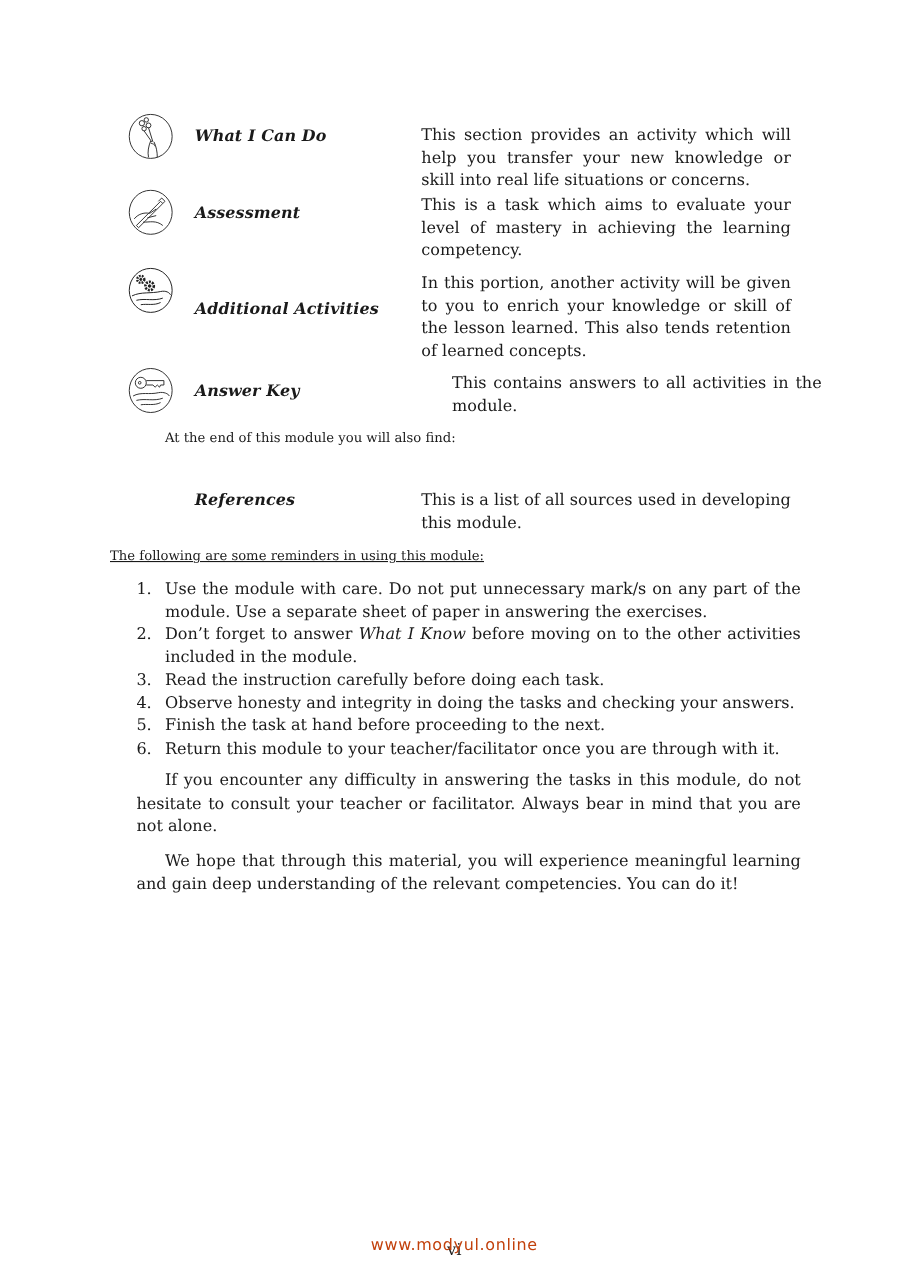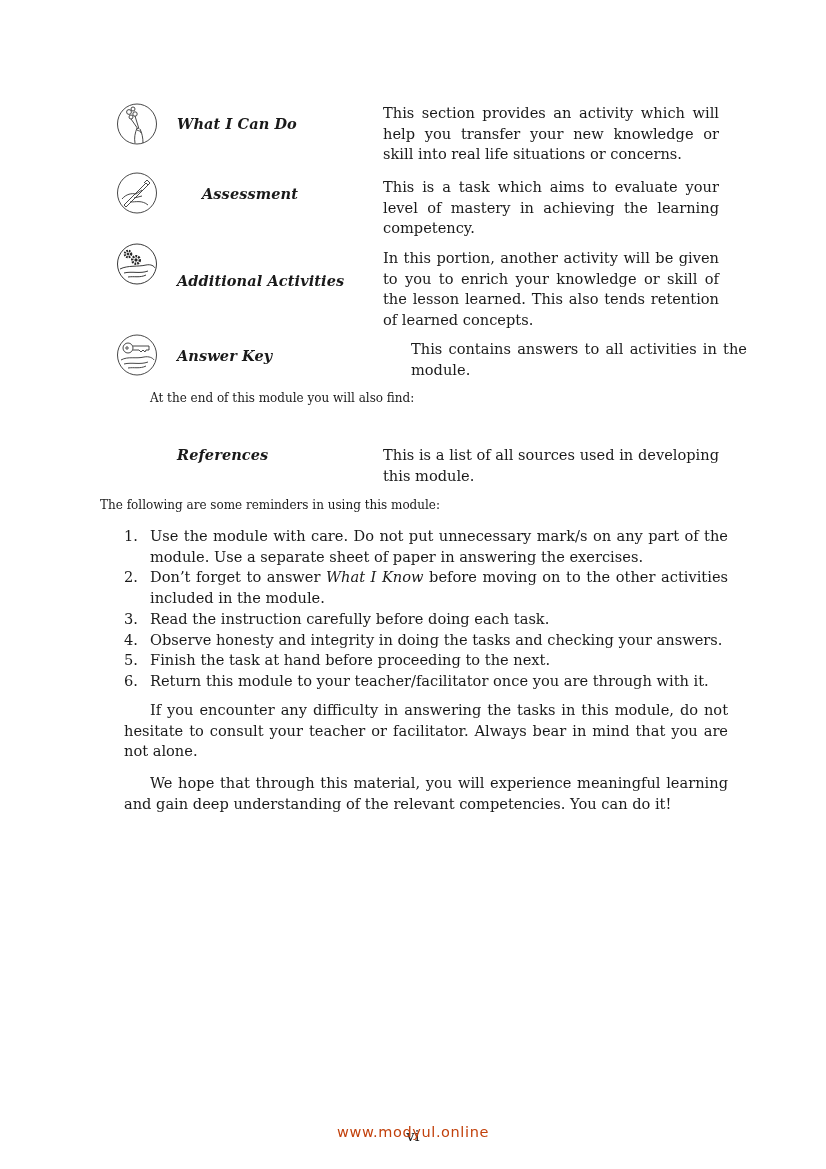--- a/index.html
+++ b/index.html
@@ -40,33 +40,33 @@
       <svg viewBox="0 0 42 42" fill="none" stroke="#333" stroke-width="0.9">
         <ellipse cx="21" cy="21" rx="19.5" ry="20"></ellipse>
         <circle cx="13" cy="9" r="2.4"></circle>
           <circle cx="17" cy="6" r="2"></circle>
           <circle cx="19" cy="11" r="2.2"></circle>
           <circle cx="15" cy="14" r="2"></circle>
         <path d="M15 16 L22 26 M19 13 L23 26 M21 25 C19 30 18 35 19 40 M24 26 C26 30 27 35 27 40 M21 27 C23 28 25 28 25 30"></path>
       </svg>
     </span>
     <span class="label" style="top:12px;">What I Can Do</span>
-    <div class="desc" style="top:0;">This section provides an activity which will help you transfer your new knowledge or skill into real life situations or concerns.</div>
+    <div class="desc" style="top:10px;">This section provides an activity which will help you transfer your new knowledge or skill into real life situations or concerns.</div>
   </div>
 
   <div class="entry" style="top:172px;">
     <span class="icon" style="top:0;">
       <svg viewBox="0 0 42 42" fill="none" stroke="#333" stroke-width="0.9">
         <ellipse cx="21" cy="21" rx="19.5" ry="20"></ellipse>
         <path d="M8 33 L30 11 L32 13 L10 35 Z"></path>
         <path d="M6 27 C10 22 16 21 20 22 L26 18 M14 30 C20 30 26 28 32 33 M18 26 L26 24"></path>
         <path d="M28 11 L31 8 L34 11 L32 13"></path>
       </svg>
     </span>
-    <span class="label" style="top:13px;margin-left:25px;">Assessment</span>
+    <span class="label" style="top:13px;">Assessment</span>
     <div class="desc" style="top:5px;">This is a task which aims to evaluate your level of mastery in achieving the learning competency.</div>
   </div>
 
   <div class="entry" style="top:243px;">
     <span class="icon" style="top:0;">
       <svg viewBox="0 0 42 42" fill="none" stroke="#222" stroke-width="0.9">
         <ellipse cx="21" cy="21" rx="19.5" ry="20"></ellipse>
         <circle cx="12" cy="11" r="3.2" stroke-width="2.2" stroke-dasharray="1.6 1"></circle>
         <circle cx="12" cy="11" r="1" fill="#222"></circle>
         <circle cx="20" cy="17" r="3.8" stroke-width="2.4" stroke-dasharray="1.8 1"></circle>
@@ -92,21 +92,21 @@
     <div class="desc" style="top:5px;margin-left:28px;">This contains answers to all activities in the module.</div>
   </div>
 
   <div class="para" style="left:150px; top:388px;">At the end of this module you will also find:</div>
 
   <div class="entry" style="top:440px;">
     <span class="label" style="top:6px;">References</span>
     <div class="desc" style="top:5px;">This is a list of all sources used in developing this module.</div>
   </div>
 
-  <div class="para" style="left:100px; top:495px;">The following are some reminders in using this module:</div>
+  <div class="para" style="left:100px; top:495px;text-decoration:underline;">The following are some reminders in using this module:</div>
 
   <ol class="reminders">
     <li>
       <span class="num">1.</span>
       <span>Use the module with care. Do not put unnecessary mark/s on any part of the module. Use a separate sheet of paper in answering the exercises.</span>
     </li>
     <li>
       <span class="num">2.</span>
       <span>Don’t forget to answer </span><em>What I Know</em><span> before moving on to the other activities included in the module.</span>
     </li>

